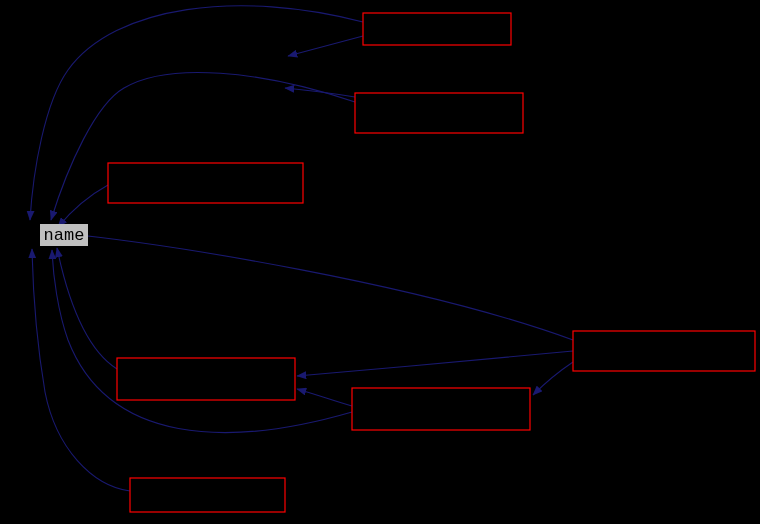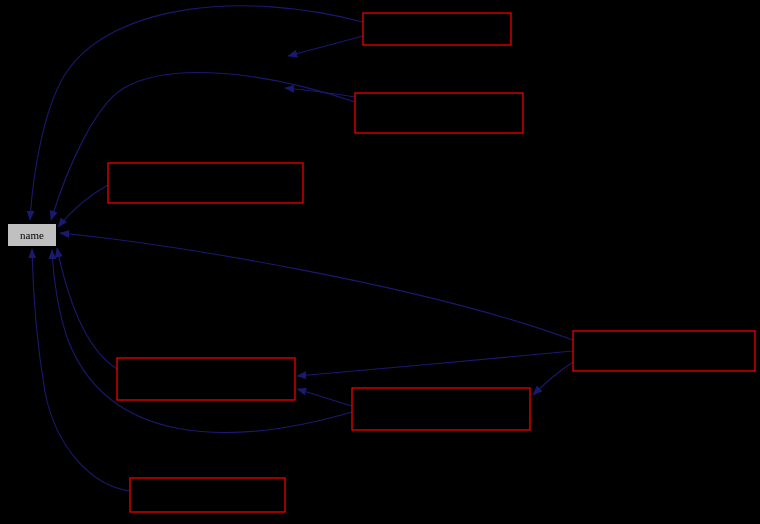--- a/index.html
+++ b/index.html
@@ -3,23 +3,24 @@
 <meta charset="utf-8">
 <style>
   html,body{margin:0;padding:0;background:#000;}
   .stage{position:relative;width:760px;height:524px;overflow:hidden;background:#000;}
   .graph-svg{position:absolute;left:0;top:0;width:760px;height:524px;display:block;}
   .edge{fill:none;stroke-width:1.1px;}
   .red-box{stroke-width:1.2px;cursor:pointer;}
   .name-node{
     position:absolute;
     display:flex;align-items:center;justify-content:center;
-    font-family:Liberation Serif, serif;
-    font-size:11px;line-height:1;
+    font-family:Liberation Mono, monospace;
+    font-size:17px;line-height:1;
     user-select:none;
+    margin-left:32px;
   }
 </style>
 </head>
 <body>
 
 <div class="stage" id="stage" style="background: rgb(0, 0, 0);">
   <svg class="graph-svg" id="graph-svg" viewBox="0 0 760 524">
       <defs>
         <marker id="arrowhead" markerUnits="userSpaceOnUse" markerWidth="10" markerHeight="8" viewBox="0 0 10 8" refX="9.3" refY="4" orient="auto">
           <path d="M0,0 L10,4 L0,8 z" fill="#191970"></path>

